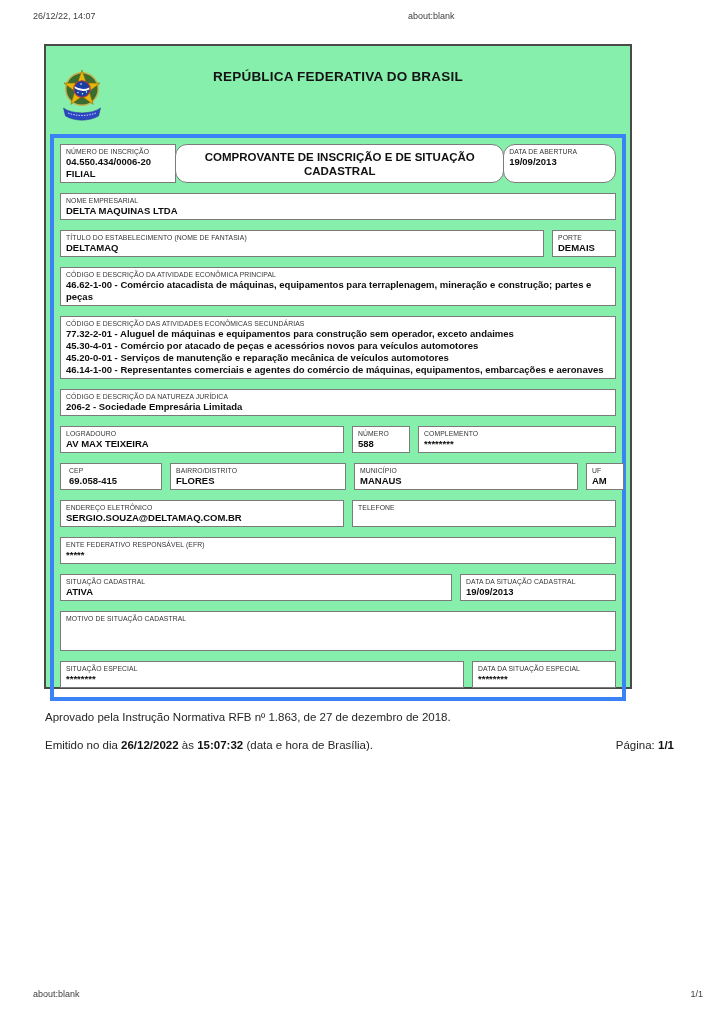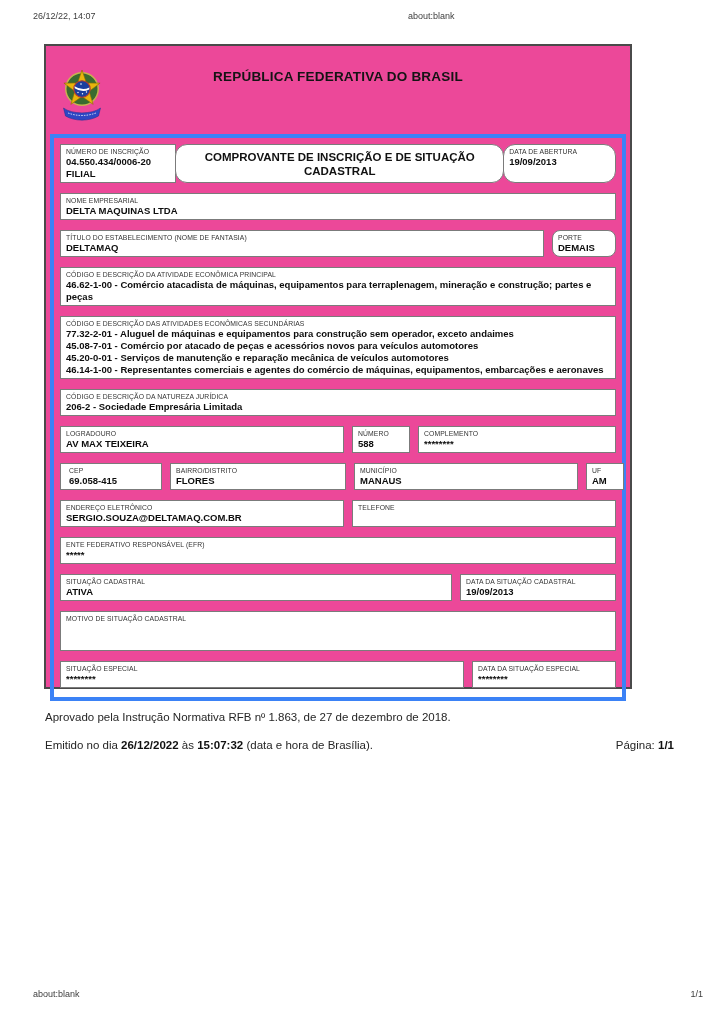--- a/index.html
+++ b/index.html
@@ -7,21 +7,21 @@
     font-family:"Liberation Sans", sans-serif; color:#1c1c1c; }
 
   
   .print-header { position:absolute; top:11px; left:33px; right:20px; font-size:9px; color:#3d3d3d; }
   .ph-title { position:absolute; left:375px; top:0; }
   .print-footer { position:absolute; top:989px; left:33px; width:670px; display:flex;
     justify-content:space-between; font-size:9px; color:#3d3d3d; }
 
   
   .doc { position:absolute; left:44px; top:44px; width:588px; height:645px;
-    border:2px solid #4a4a4a; background:#ec4899; }
+    border:2px solid #4a4a4a; background:#86efac; }
   .doc-header { position:relative; height:88px; }
   .emblem { position:absolute; left:13px; top:20px; width:46px; height:57px; }
   .titles { text-align:center; padding-top:23px; }
   .t1 { font-size:13.5px; font-weight:bold; color:#141414; letter-spacing:.2px; }
   .t2 { margin-top:19px; font-size:12.5px; font-weight:bold; color:#141414; }
 
   .fields { margin:0 4px 4px 4px; border:4px solid #3b82f6; padding:6px 6px 9px 6px; }
   .row { display:flex; gap:8px; margin-top:10px; align-items:stretch; }
   .row.first { margin-top:0; }
   .row.joined { gap:0; }
@@ -29,21 +29,21 @@
 
   .cell { border:1px solid #7b7b7b; padding:2px 5px; background:#fff; min-height:26px; }
   .lbl { font-size:6.8px; line-height:9px; color:#333; letter-spacing:.1px; white-space:nowrap;
     overflow:hidden; }
   .val { font-size:9.5px; line-height:12px; font-weight:bold; color:#0d0d0d; }
   .grow { flex:1 1 auto; }
 
   .cert-title { display:flex; align-items:center; justify-content:center; text-align:center;
     font-size:11.5px; line-height:14px; font-weight:bold; color:#111; padding:2px 16px; }
 
-  .w134{width:134px;} .w130{width:130px;} .w64{width:64px; flex:0 0 64px;border-radius:8px;}
+  .w134{width:134px;} .w130{width:130px;} .w64{width:64px; flex:0 0 64px;}
   .w284{width:284px; flex:0 0 284px;} .w58{width:58px; flex:0 0 58px;}
   .w102{width:102px; flex:0 0 102px;padding-left:8px;} .w176{width:176px; flex:0 0 176px;}
   .w224{width:224px; flex:0 0 224px;} .w38{width:38px; flex:0 0 38px;}
   .w392{width:392px; flex:0 0 392px;} .w404{width:404px; flex:0 0 404px;}
   .h37{min-height:37px;} .h40{min-height:40px;}
 
   
   .approved { position:absolute; left:45px; top:711px; font-size:11.5px; color:#262626; }
   .emitted-row { position:absolute; left:45px; top:739px; width:629px; display:flex;
     justify-content:space-between; font-size:11.5px; color:#262626; }
@@ -115,21 +115,21 @@
       <div class="cell grow">
         <div class="lbl">CÓDIGO E DESCRIÇÃO DA ATIVIDADE ECONÔMICA PRINCIPAL</div>
         <div class="val">46.62-1-00 - Comércio atacadista de máquinas, equipamentos para terraplenagem, mineração e construção; partes e peças</div>
       </div>
     </div>
 
     <div class="row">
       <div class="cell grow">
         <div class="lbl">CÓDIGO E DESCRIÇÃO DAS ATIVIDADES ECONÔMICAS SECUNDÁRIAS</div>
         <div class="val">77.32-2-01 - Aluguel de máquinas e equipamentos para construção sem operador, exceto andaimes</div>
-        <div class="val">45.08-7-01 - Comércio por atacado de peças e acessórios novos para veículos automotores</div>
+        <div class="val">45.30-4-01 - Comércio por atacado de peças e acessórios novos para veículos automotores</div>
         <div class="val">45.20-0-01 - Serviços de manutenção e reparação mecânica de veículos automotores</div>
         <div class="val">46.14-1-00 - Representantes comerciais e agentes do comércio de máquinas, equipamentos, embarcações e aeronaves</div>
       </div>
     </div>
 
     <div class="row">
       <div class="cell grow">
         <div class="lbl">CÓDIGO E DESCRIÇÃO DA NATUREZA JURÍDICA</div>
         <div class="val">206-2 - Sociedade Empresária Limitada</div>
       </div>

